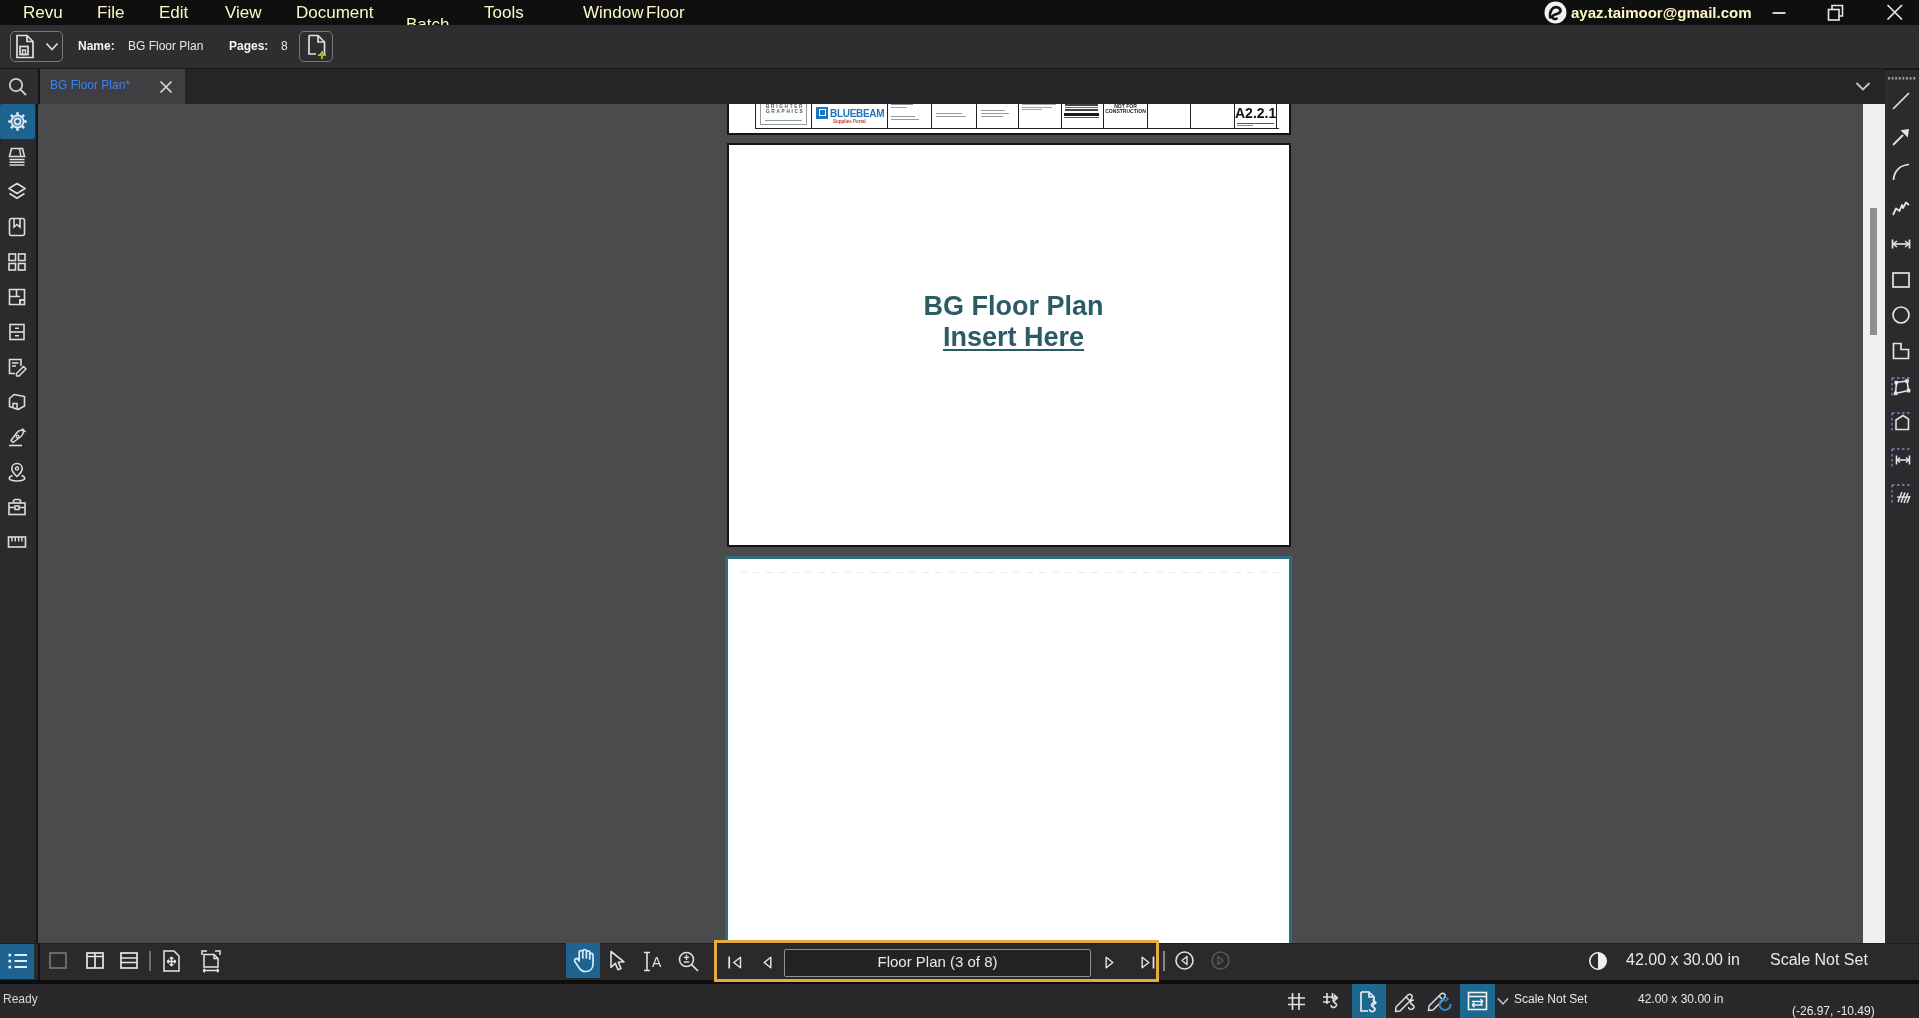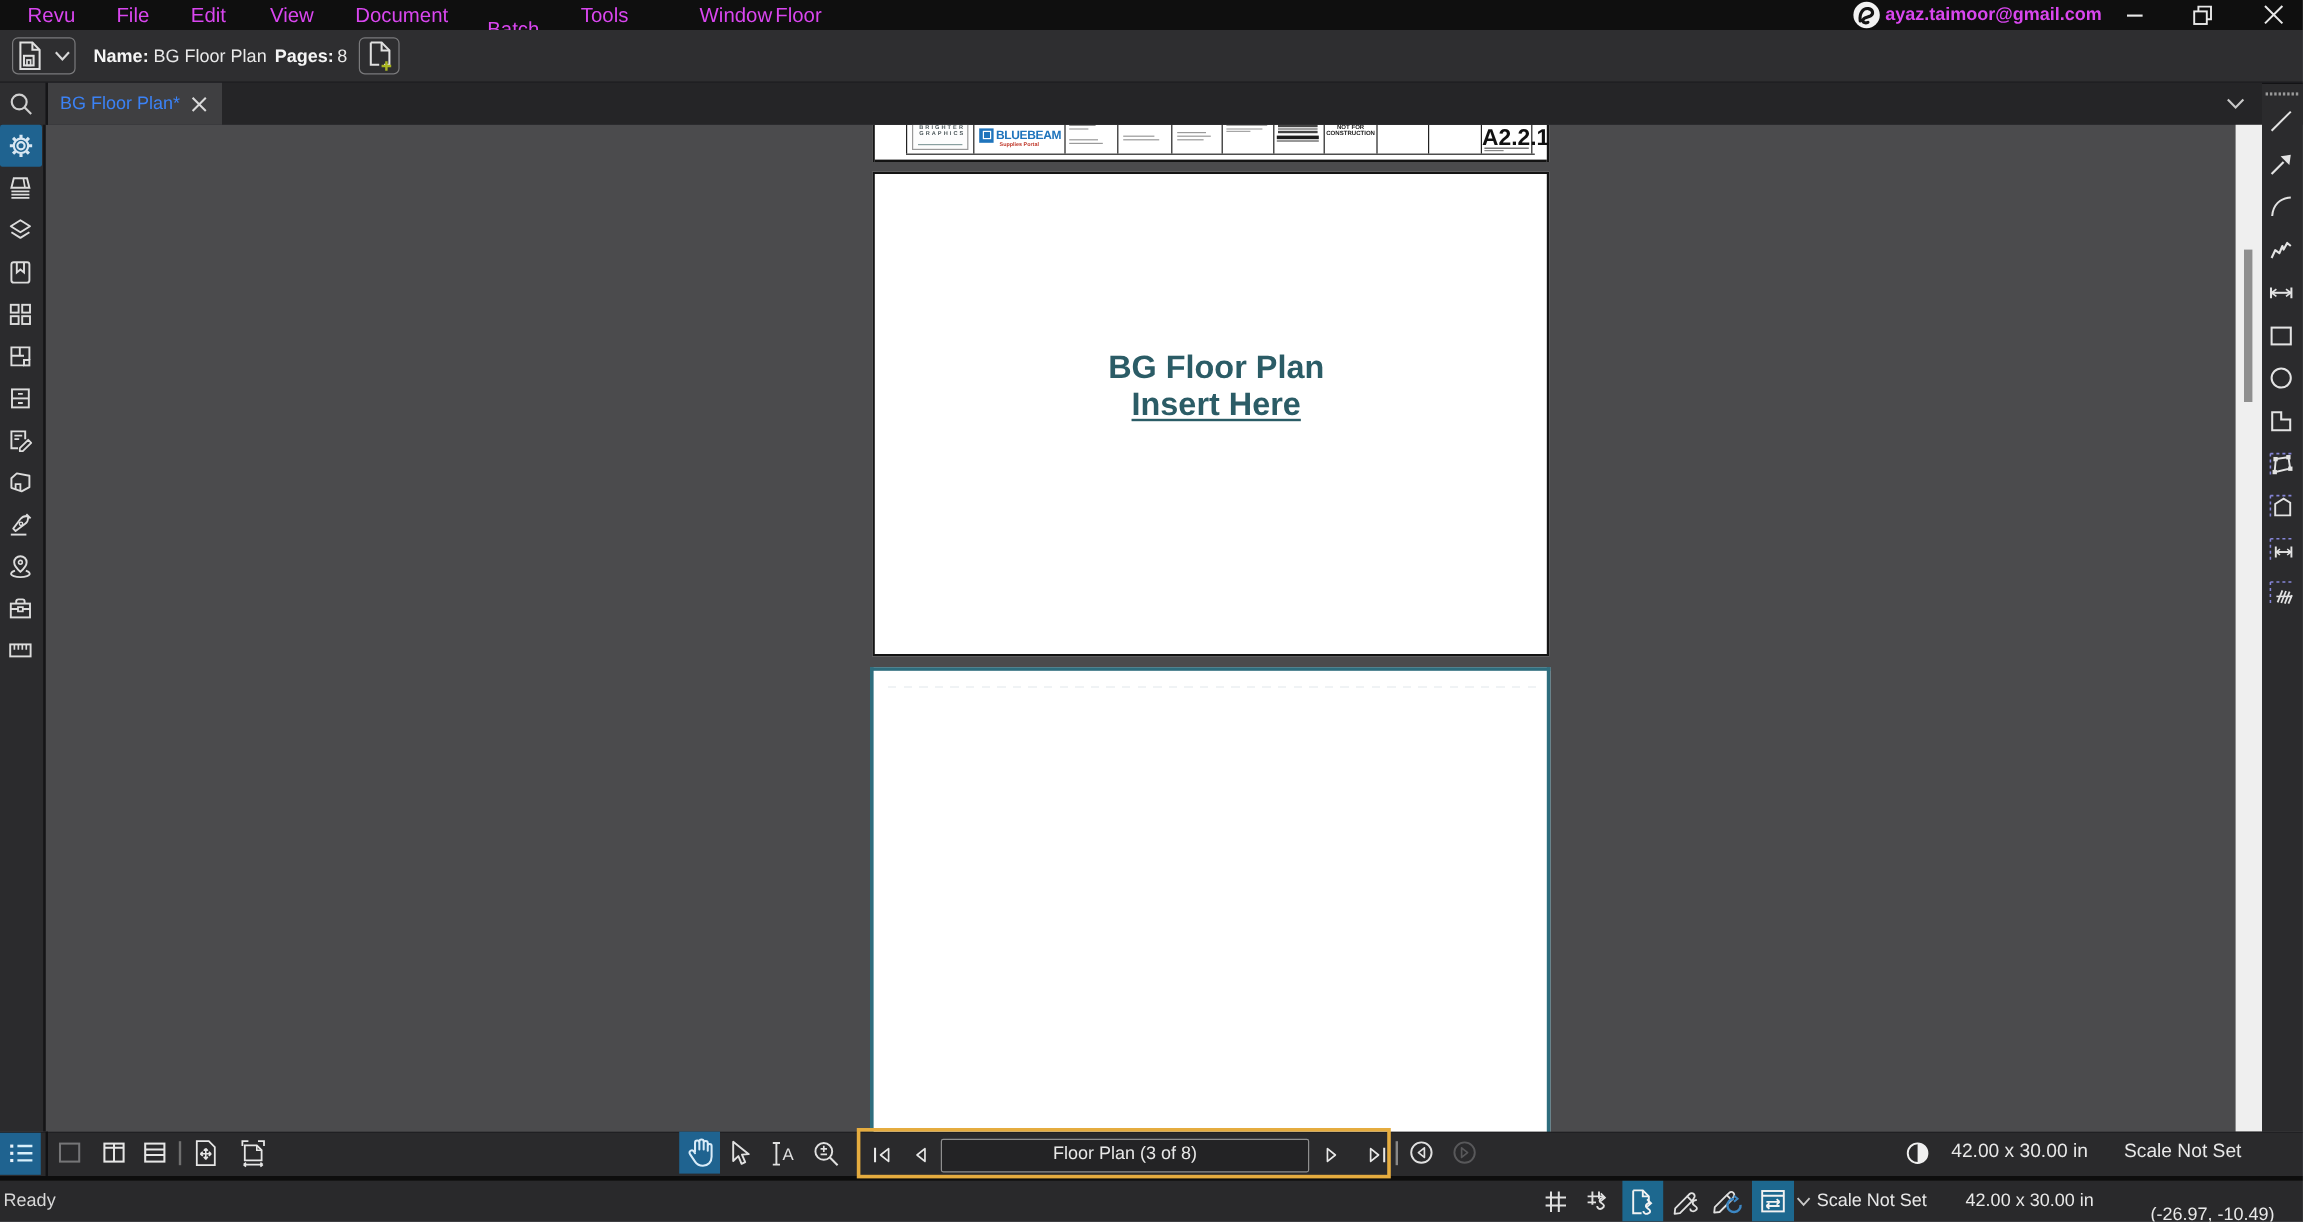--- a/index.html
+++ b/index.html
@@ -1,35 +1,35 @@
 <!DOCTYPE html>
 <html><head>
 <meta charset="utf-8">
 <style>
   * { margin:0; padding:0; box-sizing:border-box; }
   html,body { width:1919px; height:1018px; overflow:hidden; background:#4b4b4d; }
   body { font-family:"Liberation Sans", sans-serif; }
   #root { position:relative; width:1919px; height:1018px; }
   .abs { position:absolute; }
-  .txt { position:absolute; white-space:nowrap; color:#e8e8e8; font-size:15px; }
+  .txt { position:absolute; white-space:nowrap; color:#e8e8e8; font-size:12px; }
   svg { position:absolute; overflow:visible; }
 
   
   #titlebar { left:0; top:0; width:1919px; height:25px; background:#0f0f0f; }
   #toolbar2 { left:0; top:25px; width:1919px; height:44px; background:#2e2e30; box-shadow:inset 0 -1px 0 #1a1a1c; }
   #tabbar   { left:0; top:69px; width:1919px; height:35px; background:#252527; }
   #leftbar  { left:0; top:104px; width:38px; height:839px; background:#2b2b2d; border-right:2px solid #151517; }
   #canvas   { left:40px; top:104px; width:1821px; height:997px; background:#4b4b4d; overflow:hidden; }
   #vscroll  { left:1863px; top:104px; width:22px; height:839px; background:#efefef; }
   #vthumb   { left:1870px; top:208px; width:7px; height:127px; background:#8f8f8f; }
   #rightbar { left:1885px; top:69px; width:34px; height:874px; background:#2b2b2d; border-top:1px solid #131315; }
   #navbar   { left:0; top:943px; width:1919px; height:41px; background:#2a2a2c; border-bottom:4px solid #0d0d0d; box-shadow:inset 0 1px 0 #1e1e20; }
   #statusbar{ left:0; top:984px; width:1919px; height:34px; background:#29292b; }
 
-  .menuitem { position:absolute; top:0; height:25px; line-height:25px; color:#d946ef; font-size:17px; }
+  .menuitem { position:absolute; top:0; height:25px; line-height:25px; color:#fef9c3; font-size:17px; }
 
   .bluebox { position:absolute; background:#1f6390; }
 </style>
 </head>
 <body>
 <div id="root">
   <div id="canvas" class="abs">
 
     <div class="abs" style="left:686.5px; top:0; width:564px; height:31px; background:#ffffff; border-left:2px solid #141414; border-right:2px solid #141414;">
       <div class="abs" style="left:0; top:28.5px; width:560px; height:2.5px; background:#141414;"></div>
@@ -73,21 +73,21 @@
           <div style="position:absolute; left:3px; top:5.4px; width:33px; height:1.6px; background:#444;"></div>
           <div style="position:absolute; left:2px; top:8.6px; width:35px; height:3.2px; background:#1c1c1c;"></div>
           <div style="position:absolute; left:2px; top:13px; width:35px; height:1.4px; background:#555;"></div>
         </div>
         <div style="width:44px; border-left:1.5px solid #222; position:relative;">
           <div style="position:absolute; left:-8px; right:-8px; top:0px; font-size:7px; font-weight:bold; color:#222; text-align:center; line-height:7px; transform:scale(0.72); transform-origin:center top;">NOT FOR<br>CONSTRUCTION</div>
         </div>
         <div style="width:43px; border-left:1.5px solid #222;"></div>
         <div style="width:44px; border-left:1.5px solid #222;"></div>
         <div style="width:43px; border-left:1.5px solid #222; border-right:1.5px solid #222; position:relative;">
-          <div style="position:absolute; left:0; right:0; top:1px; font-size:19px; font-weight:bold; color:#111; text-align:center;">A2.2.1</div>
+          <div style="position:absolute; left:0; right:0; top:1px; font-size:14px; font-weight:bold; color:#111; text-align:center;">A2.2.1</div>
           <div style="position:absolute; left:2px; right:2px; top:19px; height:1px; background:#555;"></div>
           <div style="position:absolute; left:2px; top:21px; width:16px; height:1px; background:#888;"></div>
         </div>
       </div>
     </div>
 
     <div class="abs" style="left:686.5px; top:39px; width:564px; height:404px; background:#ffffff; border:2px solid #141414;">
       <div class="abs" style="left:5px; top:146px; width:560px; text-align:center; color:#2b5c66; font-weight:bold; font-size:27px; line-height:31px;">BG Floor Plan<br><span style="text-decoration:underline; text-decoration-thickness:2px; text-underline-offset:3px;">Insert Here</span></div>
     </div>
 

